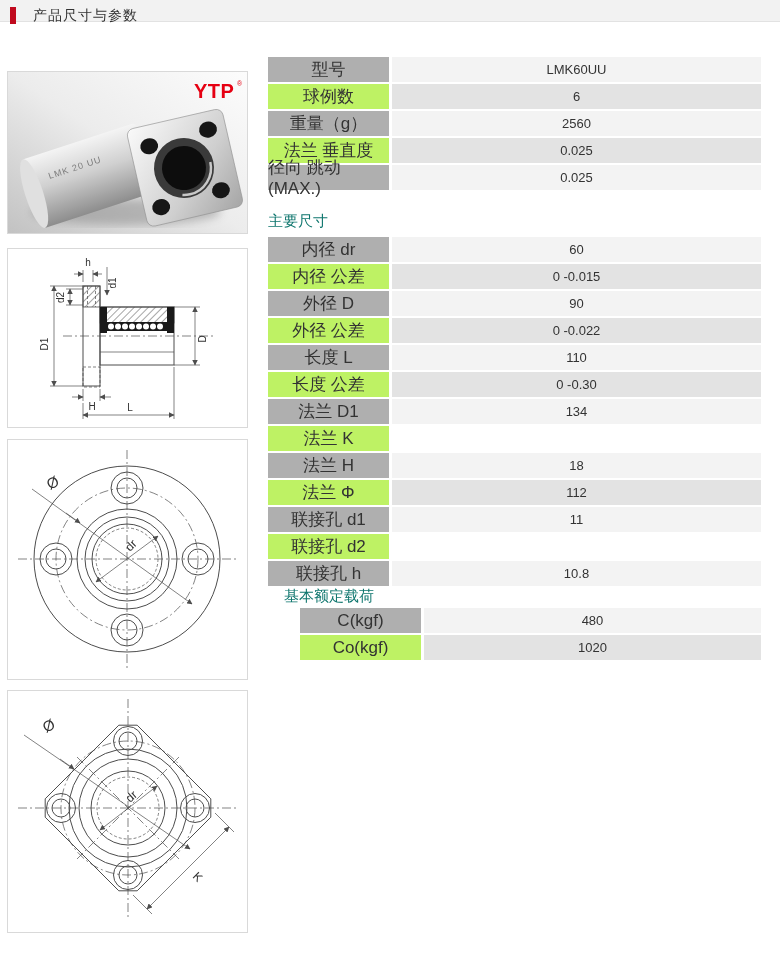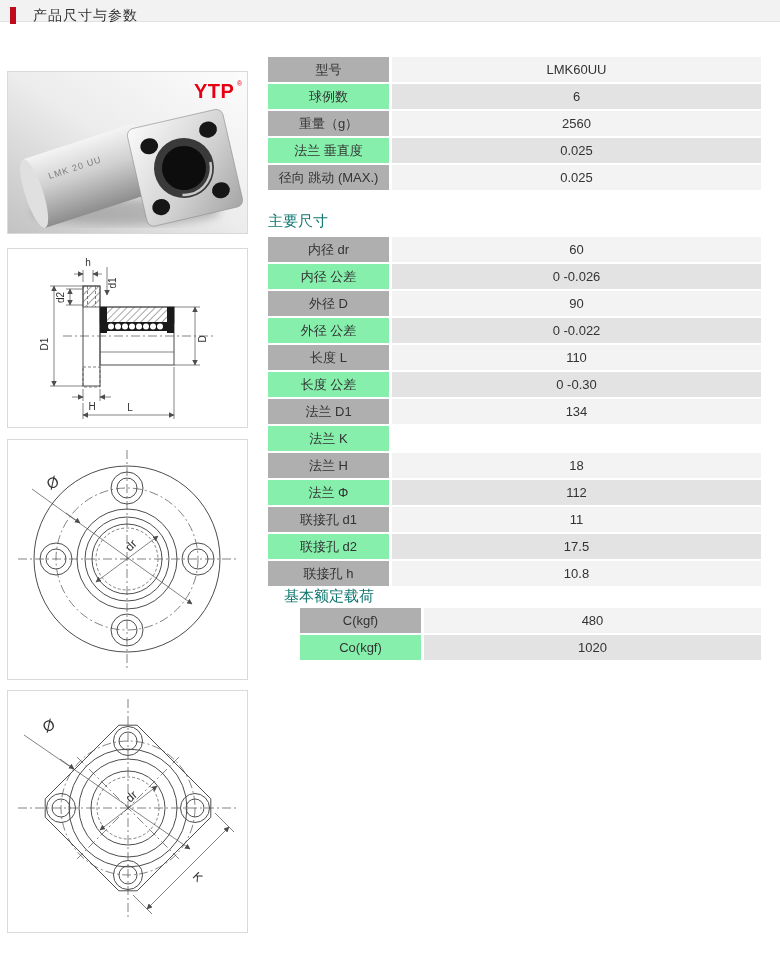--- a/index.html
+++ b/index.html
@@ -29,25 +29,25 @@
   #spec-table { top:57px; }
   #dims-table { top:237px; }
   #load-table { top:608px;padding-left:32px; }
   .sec-title { position:absolute; left:268px; font-size:15px; color:#0f766e;text-align:center; }
   #dims-title { top:212px; }
   #load-title { top:587px;margin-left:16px; }
 
   .trow { display:flex; height:25px; margin-bottom:2px; }
   .tlabel { width:121px; margin-right:3px; background:var(--label-cell-bg,#afafaf);
             display:flex; align-items:center; justify-content:center;
-            font-size:13px; color:#333; }
+            font-size:17px; color:#333; }
   .tvalue { flex:1; background:var(--value-cell-bg-odd,#f3f3f3);
             display:flex; align-items:center; justify-content:center;
             font-size:13px; color:#333; }
-  .trow.alt .tlabel { background:#86efac; }
+  .trow.alt .tlabel { background:#bef264; }
   .trow.alt .tvalue { background:var(--value-cell-bg-even,#e3e3e3); }
 
   
   .td { stroke:#4d4d4d; fill:none; stroke-width:1; }
   .thin { stroke-width:0.7; }
   .cl { stroke-dasharray:9 3 2 3; stroke-width:0.7; }
   .hid { stroke-dasharray:3 2; stroke-width:0.7; }
   .dim-text { font-size:10px; fill:#333; stroke:none; }
 </style>
 </head>
@@ -270,21 +270,21 @@
     </div>
 
   <div class="sec-title" id="dims-title">主要尺寸</div>
   <div class="rt" id="dims-table">
       <div class="trow">
         <div class="tlabel">内径 dr</div>
         <div class="tvalue">60</div>
       </div>
       <div class="trow alt">
         <div class="tlabel">内径 公差</div>
-        <div class="tvalue">0 -0.026</div>
+        <div class="tvalue">0 -0.015</div>
       </div>
       <div class="trow">
         <div class="tlabel">外径 D</div>
         <div class="tvalue">90</div>
       </div>
       <div class="trow alt">
         <div class="tlabel">外径 公差</div>
         <div class="tvalue">0 -0.022</div>
       </div>
       <div class="trow">
@@ -309,21 +309,20 @@
       <div class="trow alt">
         <div class="tlabel">法兰 Φ</div>
         <div class="tvalue">112</div>
       </div>
       <div class="trow">
         <div class="tlabel">联接孔 d1</div>
         <div class="tvalue">11</div>
       </div>
       <div class="trow alt">
         <div class="tlabel">联接孔 d2</div>
-        <div class="tvalue">17.5</div>
       </div>
       <div class="trow">
         <div class="tlabel">联接孔 h</div>
         <div class="tvalue">10.8</div>
       </div>
     </div>
 
   <div class="sec-title" id="load-title">基本额定载荷</div>
   <div class="rt" id="load-table">
       <div class="trow">

